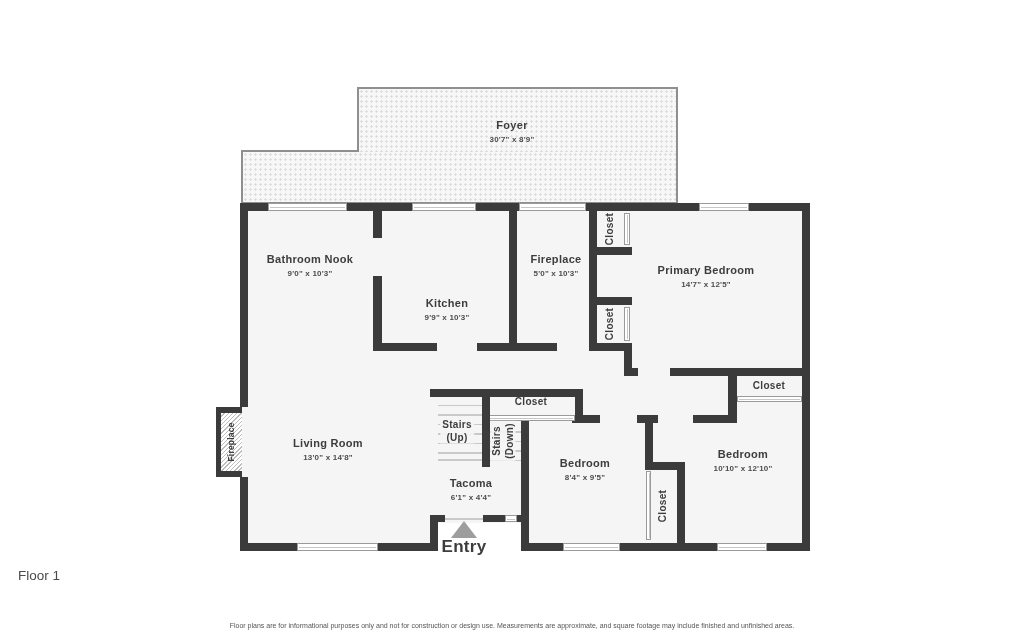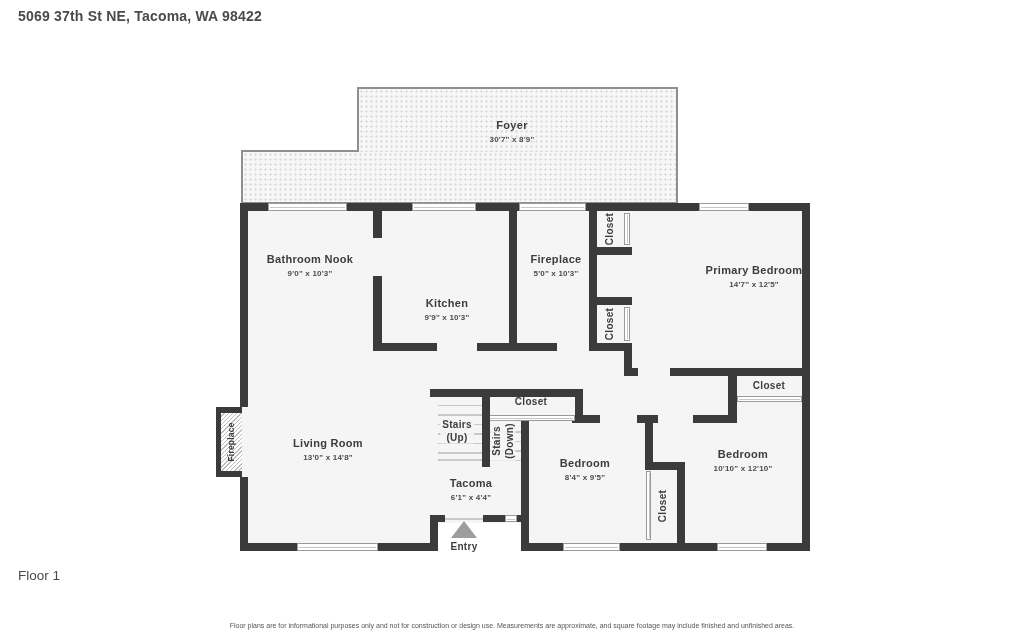--- a/index.html
+++ b/index.html
@@ -27,28 +27,27 @@
   .lbl .dims{display:block;font-size:8px;font-weight:600;color:#4c4c4c;letter-spacing:.2px;margin-top:2px;}
   .rot{transform:translate(-50%,-50%) rotate(-90deg);}
   .closet-lbl{font-size:10px;}
   .fire-lbl{font-size:8.5px;letter-spacing:.2px;}
   .stairs-lbl{font-size:10px;background:rgba(245,245,245,.9);padding:0 2px;}
   .title{position:absolute;left:18px;top:8px;font-size:14px;font-weight:700;color:#4a4a4a;letter-spacing:.2px;}
   .floor-tag{position:absolute;left:18px;top:568px;font-size:13.5px;font-weight:400;color:#4a4a4a;}
   .disclaimer{position:absolute;left:0;right:0;top:622px;text-align:center;font-size:7px;color:#555;}
   .entry-tri{position:absolute;width:0;height:0;border-left:13px solid transparent;
              border-right:13px solid transparent;border-bottom:17px solid #9d9d9d;}
-  .entry-lbl{font-size:10px;}
+  .entry-lbl{font-size:17px;}
 </style>
 </head>
 <body>
 
 <div id="stage">
 
-  <div class="title">5069 37th St NE, Tacoma, WA 98422</div>
 
   <div class="deck" style="left:357px;top:87px;width:321px;height:65px;border:2px solid #8f8f8f;border-bottom:0;"></div>
   <div class="deck" style="left:241px;top:152px;width:437px;height:52px;border:2px solid #8f8f8f;border-top:0;"></div>
   <div class="abs" style="left:241px;top:150px;width:118px;height:2px;background:#8f8f8f;"></div>
   <div class="lbl" style="left:512px;top:132px;">
     <span>Foyer</span>
     <span class="dims">30'7" x 8'9"</span>
   </div>
 
   <div class="floor" style="left:240px;top:203px;width:570px;height:348px;"></div>
@@ -134,21 +133,21 @@
     <span class="dims">9'0" x 10'3"</span>
   </div>
   <div class="lbl" style="left:447px;top:266px;margin-top:44px;">
     <span>Kitchen</span>
     <span class="dims">9'9" x 10'3"</span>
   </div>
   <div class="lbl" style="left:556px;top:266px;">
     <span>Fireplace</span>
     <span class="dims">5'0" x 10'3"</span>
   </div>
-  <div class="lbl" style="left:706px;top:277px;margin-left:48px;">
+  <div class="lbl" style="left:706px;top:277px;">
     <span>Primary Bedroom</span>
     <span class="dims">14'7" x 12'5"</span>
   </div>
   <div class="lbl" style="left:328px;top:450px;">
     <span>Living Room</span>
     <span class="dims">13'0" x 14'8"</span>
   </div>
   <div class="lbl" style="left:471px;top:490px;">
     <span>Tacoma</span>
     <span class="dims">6'1" x 4'4"</span>

